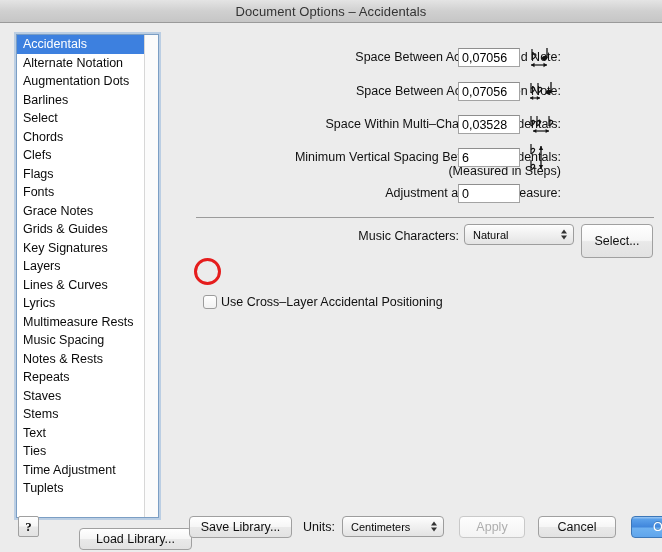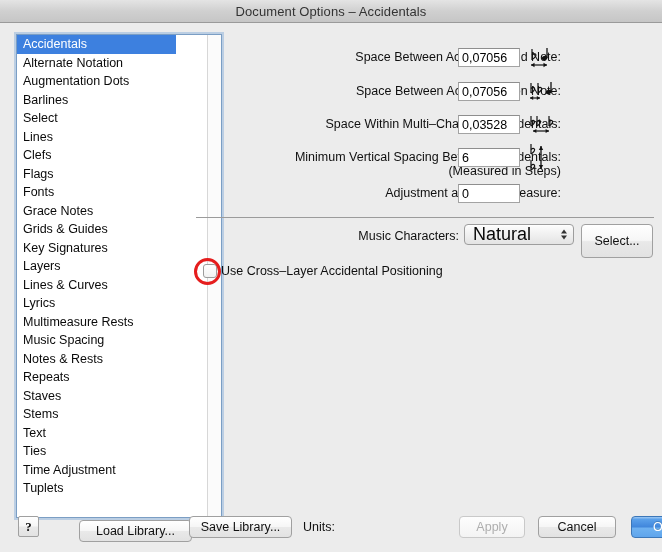--- a/index.html
+++ b/index.html
@@ -49,21 +49,21 @@
     width: 662px;
     height: 528px;
     background: #ececec;
   }
 
   
   .listbox {
     position: absolute;
     left: 16px;
     top: 10px;
-    width: 206px;
+    width: 143px;
     height: 484px;
     background: #ffffff;
     border: 1px solid #7b9ec4;
     box-shadow: 0 0 0 2px rgba(120,165,215,0.42);
     box-sizing: border-box;
     overflow: hidden;
   }
   .list-scroll {
     position: absolute;
     left: 0; top: 0;
@@ -143,21 +143,21 @@
   
   .popup {
     position: relative;
     display: inline-flex;
     align-items: center;
     height: 21px;
     background: linear-gradient(to bottom, #fdfdfd 0%, #f0f0f0 50%, #e3e3e3 100%);
     border: 1px solid #9d9d9d;
     border-radius: 4px;
     box-sizing: border-box;
-    font-size: 18px;
+    font-size: 11px;
     color: #080808;
     padding: 0 22px 0 8px;
     cursor: default;
     box-shadow: 0 1px 0 rgba(255,255,255,0.7) inset;
   }
   .popup .arrows {
     position: absolute;
     right: 6px;
     top: 50%;
     transform: translateY(-50%);
@@ -217,20 +217,21 @@
     font-size: 13px;
     font-weight: bold;
     font-family: "Liberation Serif", serif;
   }
 
   
   .check-row {
     position: absolute;
     display: flex;
     align-items: flex-start;
+    margin-top: 31px;
   }
   .checkbox {
     width: 14px;
     height: 14px;
     background: linear-gradient(to bottom, #ffffff 0%, #f2f2f2 100%);
     border: 1px solid #9c9c9c;
     border-radius: 3px;
     box-sizing: border-box;
     cursor: default;
     flex: none;
@@ -278,21 +279,21 @@
 
   <div class="content">
 
     <div class="listbox">
       <div class="list-scroll" id="list-scroll">
           <div class="list-item selected">Accidentals</div>
           <div class="list-item">Alternate Notation</div>
           <div class="list-item">Augmentation Dots</div>
           <div class="list-item">Barlines</div>
           <div class="list-item">Select</div>
-          <div class="list-item">Lines</div>
+          <div class="list-item">Chords</div>
           <div class="list-item">Clefs</div>
           <div class="list-item">Flags</div>
           <div class="list-item">Fonts</div>
           <div class="list-item">Grace Notes</div>
           <div class="list-item">Grids &amp; Guides</div>
           <div class="list-item">Key Signatures</div>
           <div class="list-item">Layers</div>
           <div class="list-item">Lines &amp; Curves</div>
           <div class="list-item">Lyrics</div>
           <div class="list-item">Multimeasure Rests</div>
@@ -410,21 +411,28 @@
       </div>
 
     </div>
 
     <div class="annot-circle" style="left:194px; top:234px;"></div>
 
   </div>
 
   <div class="bottombar">
     <div class="btn help bb-item" style="left:18px; top:22px;">?</div>
-    <div class="btn bb-item" style="left:79px; top:26px; width:113px;">Load Library...</div>
+    <div class="btn bb-item" style="left:79px; top:34px; width:113px;">Load Library...</div>
     <div class="btn bb-item" style="left:189px; top:22px; width:103px;">Save Library...</div>
     <div class="units-label bb-item" style="left:303px; top:26px;">Units:</div>
+    <div class="popup bb-item" style="left:342px; top:22px; width:102px;">
+      <span>Centimeters</span>
+      <span class="arrows">
+          <i class="up"></i>
+          <i class="dn"></i>
+        </span>
+    </div>
     <div class="btn disabled bb-item" style="left:459px; top:22px; width:66px;">Apply</div>
     <div class="btn bb-item" style="left:522px; top:22px; width:78px;margin-left:16px;">Cancel</div>
     <div class="btn default bb-item" style="left:590px; top:22px; width:58px;">OK</div>
   </div>
 
 </div>
 
 </body></html>

